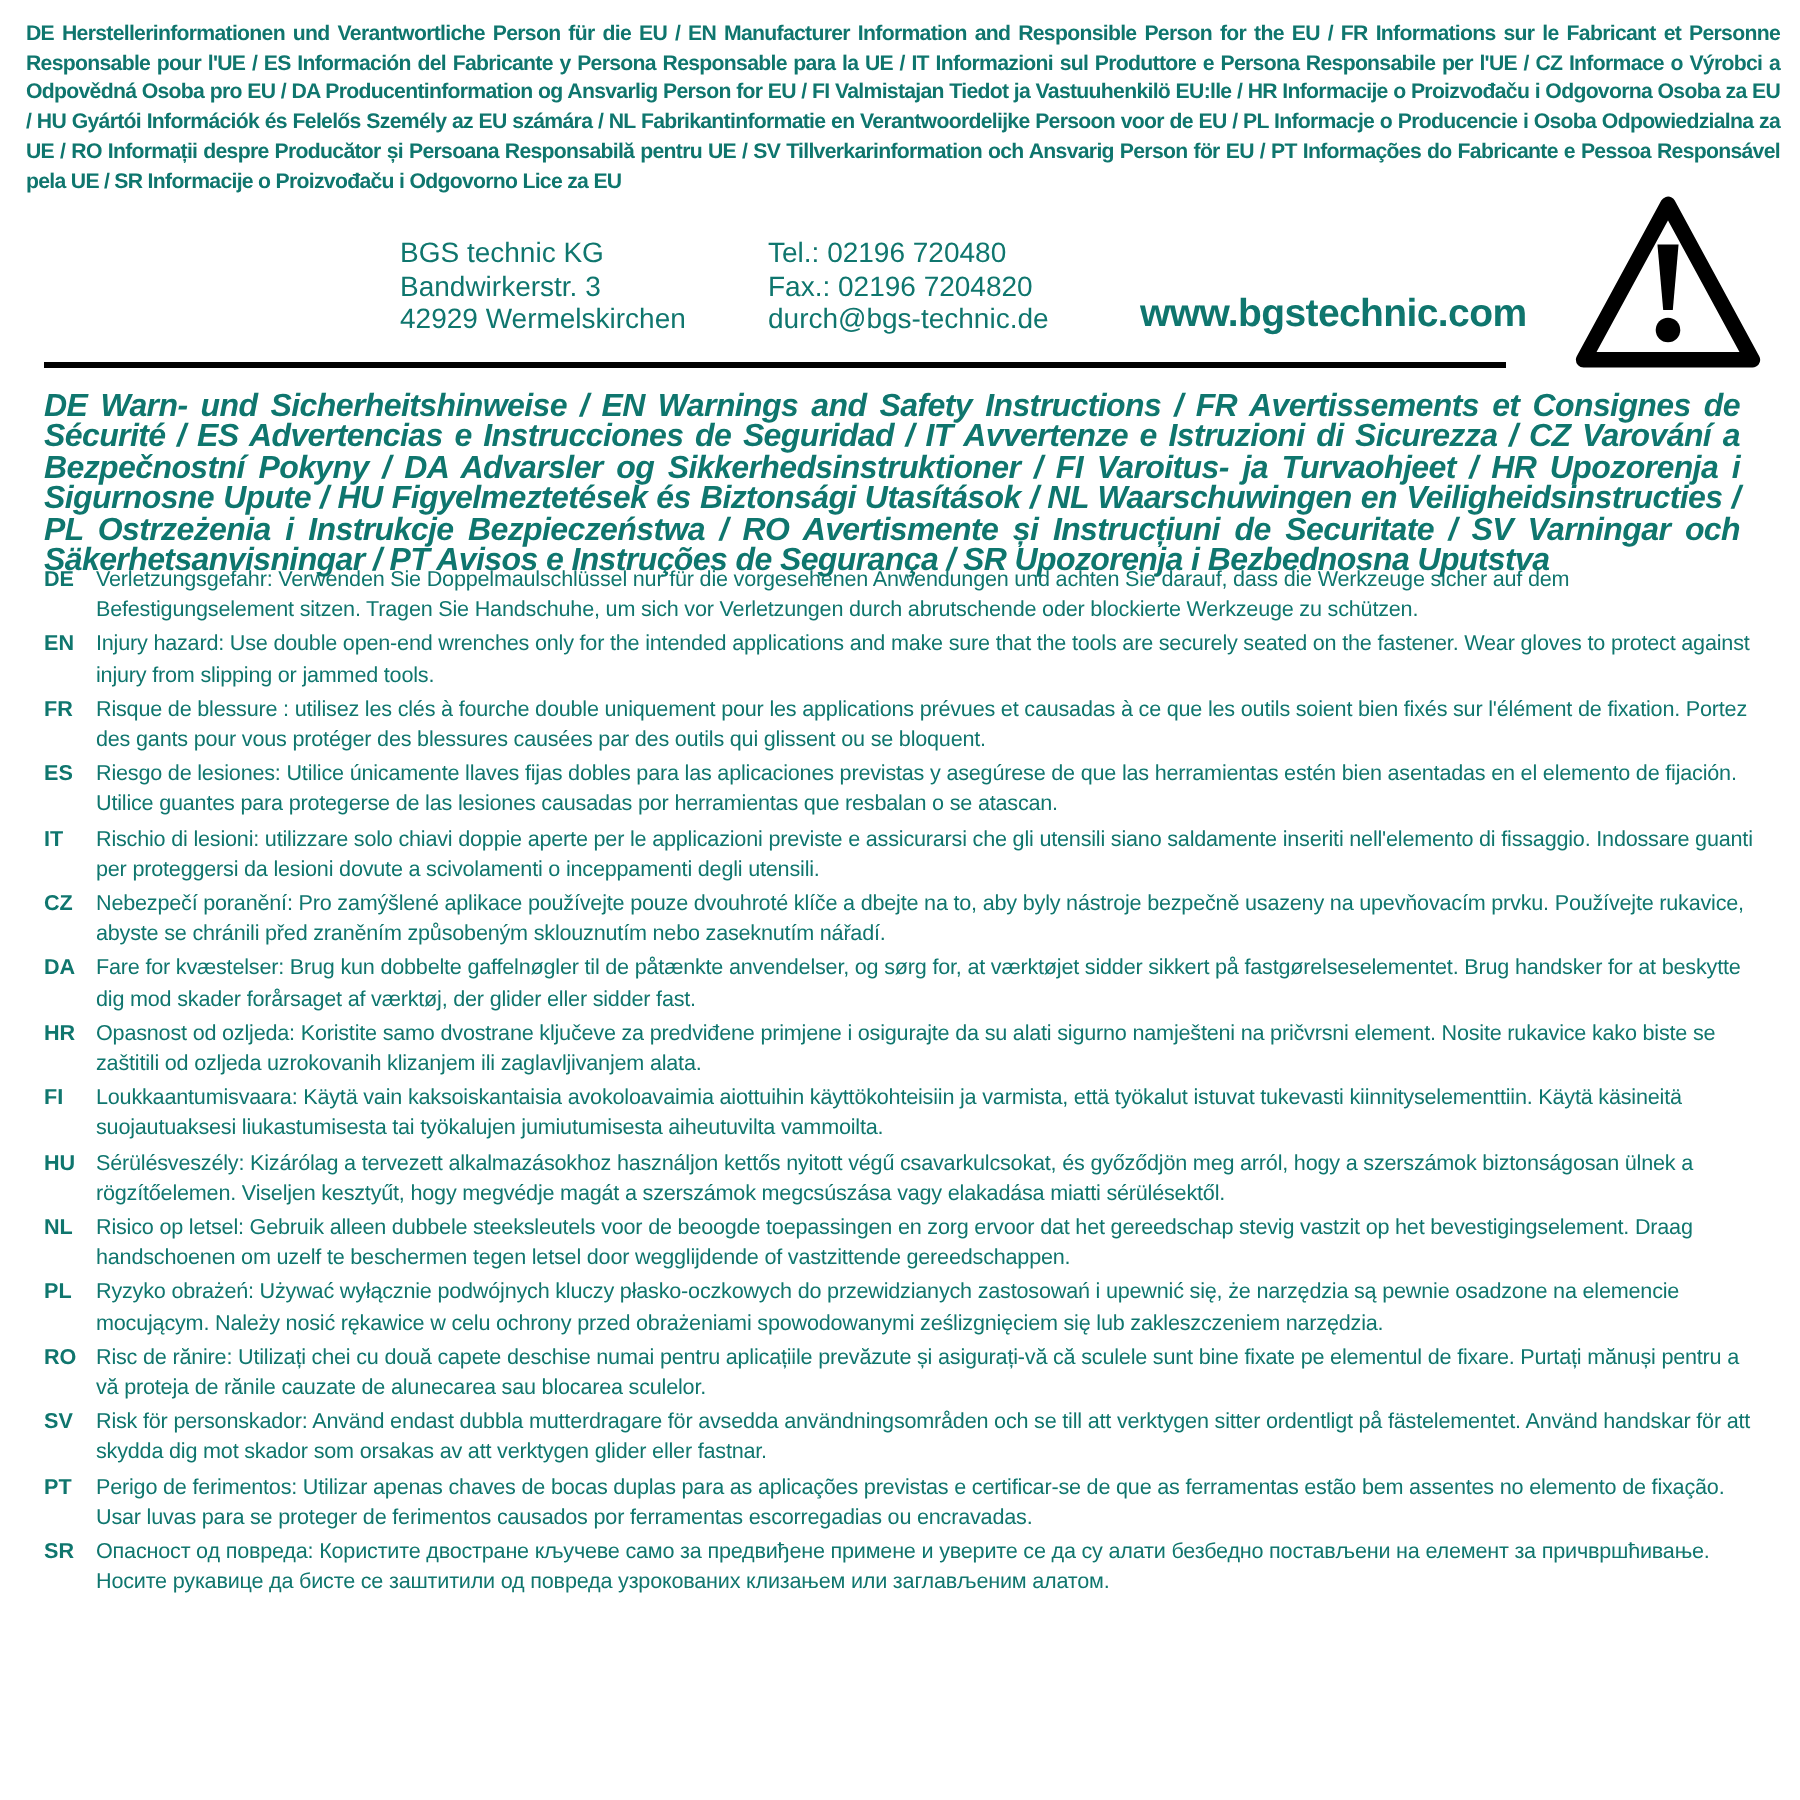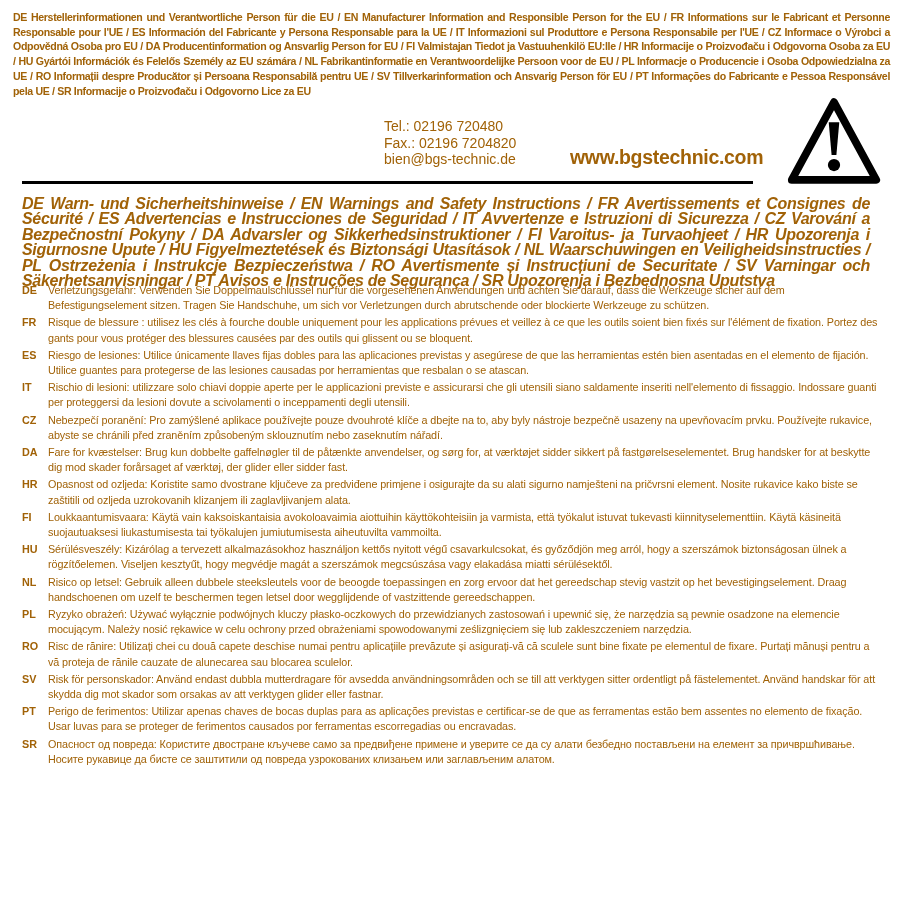--- a/index.html
+++ b/index.html
@@ -1,17 +1,17 @@
 <!DOCTYPE html>
 <html><head>
 <meta charset="utf-8">
 <style>
   html,body{margin:0;padding:0;background:#fff;}
   .page{
-    position:relative;width:900px;height:900px;background:#ffffff;color:#a16207;
+    position:relative;width:900px;height:900px;background:#ffffff;color:#0f766e;
     font-family:"Liberation Sans", sans-serif;overflow:hidden;
   }
   .mfr-header{
     position:absolute;left:13px;top:10px;width:877px;margin:0;
     font-weight:bold;font-size:10.6px;line-height:14.7px;
     text-align:justify;letter-spacing:-0.35px;
   }
   .logo{position:absolute;left:26px;top:100px;width:140px;}
   .logo-main{
     font-weight:bold;font-size:60px;line-height:54px;letter-spacing:-5px;
@@ -45,25 +45,30 @@
   }
 </style>
 </head>
 <body>
 
 <div class="page">
 
   <p class="mfr-header">DE Herstellerinformationen und Verantwortliche Person für die EU  /  EN Manufacturer Information and Responsible Person for the EU  /  FR Informations sur le Fabricant et Personne Responsable pour l'UE  /  ES Información del Fabricante y Persona Responsable para la UE  /  IT Informazioni sul Produttore e Persona Responsabile per l'UE  /  CZ Informace o Výrobci a Odpovědná Osoba pro EU  /  DA Producentinformation og Ansvarlig Person for EU  /  FI Valmistajan Tiedot ja Vastuuhenkilö EU:lle  /  HR Informacije o Proizvođaču i Odgovorna Osoba za EU  /  HU Gyártói Információk és Felelős Személy az EU számára  /  NL Fabrikantinformatie en Verantwoordelijke Persoon voor de EU  /  PL Informacje o Producencie i Osoba Odpowiedzialna za UE  /  RO Informații despre Producător și Persoana Responsabilă pentru UE  /  SV Tillverkarinformation och Ansvarig Person för EU  /  PT Informações do Fabricante e Pessoa Responsável pela UE  /  SR Informacije o Proizvođaču i Odgovorno Lice za EU</p>
 
 
+  <div class="company">
+    <div>BGS technic KG</div>
+    <div>Bandwirkerstr. 3</div>
+    <div>42929 Wermelskirchen</div>
+  </div>
 
   <div class="contact">
     <div>Tel.: 02196 720480</div>
     <div>Fax.: 02196 7204820</div>
-    <div>bien@bgs-technic.de</div>
+    <div>durch@bgs-technic.de</div>
   </div>
 
   <div class="website">www.bgstechnic.com</div>
 
   <svg class="warn-tri" viewBox="0 0 100 96" xmlns="http://www.w3.org/2000/svg">
     <path d="M50 7 L94 88 L6 88 Z" fill="none" stroke="#000000" stroke-width="8" stroke-linejoin="round"></path>
     <path d="M44.5 28 L55.5 28 L52.5 62 L47.5 62 Z" fill="#000000"></path>
     <circle cx="50" cy="72.5" r="6.4" fill="#000000"></circle>
   </svg>
 
@@ -71,24 +76,28 @@
 
   <p class="safety-header">DE Warn- und Sicherheitshinweise  /  EN Warnings and Safety Instructions  /  FR Avertissements et Consignes de Sécurité  /  ES Advertencias e Instrucciones de Seguridad  /  IT Avvertenze e Istruzioni di Sicurezza  /  CZ Varování a Bezpečnostní Pokyny  /  DA Advarsler og Sikkerhedsinstruktioner  /  FI Varoitus- ja Turvaohjeet  /  HR Upozorenja i Sigurnosne Upute  /  HU Figyelmeztetések és Biztonsági Utasítások  /  NL Waarschuwingen en Veiligheidsinstructies  /  PL Ostrzeżenia i Instrukcje Bezpieczeństwa  /  RO Avertismente și Instrucțiuni de Securitate  /  SV Varningar och Säkerhetsanvisningar  /  PT Avisos e Instruções de Segurança  /  SR Upozorenja i Bezbednosna Uputstva</p>
 
   <div class="warnings">
 
       <div class="warning-row">
         <span class="code">DE</span>
         <span class="text">Verletzungsgefahr: Verwenden Sie Doppelmaulschlüssel nur für die vorgesehenen Anwendungen und achten Sie darauf, dass die Werkzeuge sicher auf dem Befestigungselement sitzen. Tragen Sie Handschuhe, um sich vor Verletzungen durch abrutschende oder blockierte Werkzeuge zu schützen.</span>
       </div>
 
+      <div class="warning-row">
+        <span class="code">EN</span>
+        <span class="text">Injury hazard: Use double open-end wrenches only for the intended applications and make sure that the tools are securely seated on the fastener. Wear gloves to protect against injury from slipping or jammed tools.</span>
+      </div>
 
       <div class="warning-row">
         <span class="code">FR</span>
-        <span class="text">Risque de blessure : utilisez les clés à fourche double uniquement pour les applications prévues et veillez à ce que les outils soient bien fixés sur l'élément de fixation. Portez des gants pour vous protéger des blessures causées par des outils qui glissent ou se bloquent.</span>
+        <span class="text">Risque de blessure : utilisez les clés à fourche double uniquement pour les applications prévues et causadas à ce que les outils soient bien fixés sur l'élément de fixation. Portez des gants pour vous protéger des blessures causées par des outils qui glissent ou se bloquent.</span>
       </div>
 
       <div class="warning-row">
         <span class="code">ES</span>
         <span class="text">Riesgo de lesiones: Utilice únicamente llaves fijas dobles para las aplicaciones previstas y asegúrese de que las herramientas estén bien asentadas en el elemento de fijación. Utilice guantes para protegerse de las lesiones causadas por herramientas que resbalan o se atascan.</span>
       </div>
 
       <div class="warning-row">
         <span class="code">IT</span>
         <span class="text">Rischio di lesioni: utilizzare solo chiavi doppie aperte per le applicazioni previste e assicurarsi che gli utensili siano saldamente inseriti nell'elemento di fissaggio. Indossare guanti per proteggersi da lesioni dovute a scivolamenti o inceppamenti degli utensili.</span>

